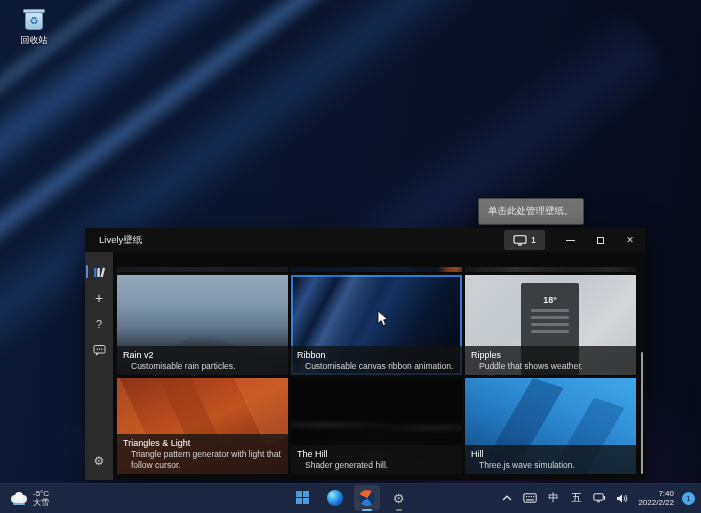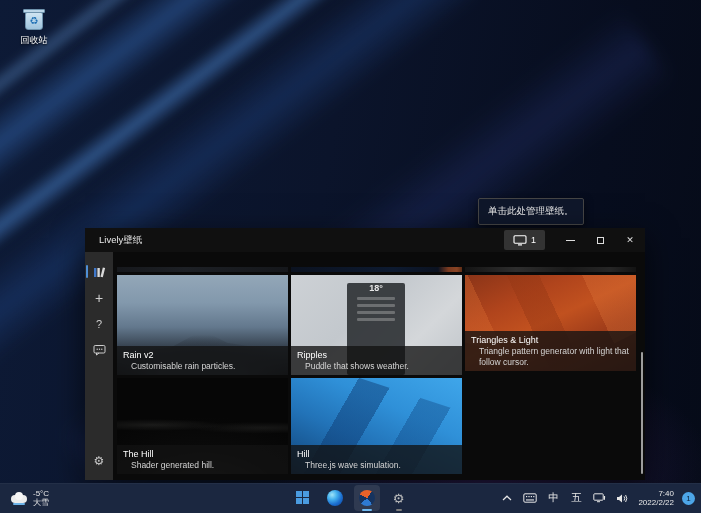--- a/index.html
+++ b/index.html
@@ -30,21 +30,21 @@
   
   .recycle { position:absolute; left:8px; top:6px; width:52px; text-align:center; }
   .bin-icon { width:22px; height:26px; margin:0 auto; position:relative; }
   .bin-body { position:absolute; left:2px; top:6px; width:18px; height:18px;
     background:linear-gradient(180deg,#cfe4f2,#9fc4dd); border-radius:2px 2px 3px 3px; border:1px solid #6f93ad;}
   .bin-lid { position:absolute; left:0; top:3px; width:22px; height:4px; background:#bcd6e8; border:1px solid #6f93ad; border-radius:1px;}
   .bin-arrow { position:absolute; left:6px; top:9px; width:10px; height:11px; color:#1e6fb4; font-size:10px; line-height:11px; font-weight:bold;}
   .recycle-label { margin-top:2px; font-size:9px; color:#fff; text-shadow:0 1px 2px #000; }
 
   
-  .tooltip { position:absolute; left:478px; top:198px; background:#0f172a; border:1px solid #454545;
+  .tooltip { position:absolute; left:478px; top:198px; background:#737373; border:1px solid #454545;
     color:#ececec; font-size:9.5px; padding:6px 9px; border-radius:2px; box-shadow:0 3px 8px rgba(0,0,0,.55); }
 
   
   .appwin { position:absolute; left:85px; top:228px; width:560px; height:252px;
     background:#0d0d0d; box-shadow:0 10px 30px rgba(0,0,0,.65); display:flex; flex-direction:column;justify-content:center; }
   .titlebar { height:24px; background:#101010; display:flex; align-items:center; flex:0 0 24px; }
   .win-title { color:#e8e8e8; font-size:9.5px; padding-left:14px; flex:1; }
   .monitor-btn { height:20px; background:#333; border-radius:2px; display:flex; align-items:center; gap:4px;
     padding:0 9px; margin-right:10px; cursor:default; }
   .monitor-btn span { color:#fff; font-size:9px; }
@@ -79,21 +79,21 @@
   .th-rain { background:linear-gradient(180deg,#93a7b8 0%,#8298ac 28%,#63788d 52%,#36424f 72%,#161c23 100%); }
   .th-rain::before { content:""; position:absolute; left:-10%; bottom:0; width:120%; height:62%;
     background:radial-gradient(ellipse 60% 90% at 50% 100%, #2a323c 35%, transparent 72%);
     clip-path:polygon(0 100%,0 72%,35% 55%,50% 28%,62% 48%,100% 68%,100% 100%); }
   .th-ribbon { background:linear-gradient(122deg,#05080f 0%,#0a1b3a 32%,#133263 48%,#0a1730 68%,#03060d 100%); }
   .th-ribbon::before { content:""; position:absolute; left:-30px; top:-20px; width:120px; height:190px;
     transform:rotate(28deg);
     background:linear-gradient(90deg, transparent 0, rgba(70,130,220,.55) 18%, rgba(20,50,110,.2) 34%, rgba(100,160,240,.45) 46%, transparent 70%); }
   .th-ripples { background:linear-gradient(135deg,#cdd1d5 0%,#c3c8cd 40%,#d4d7da 70%,#bfc4c9 100%); }
   .weather-card { position:absolute; left:56px; top:8px; width:58px; height:92px; background:rgba(40,43,47,.88);
-    border-radius:2px; text-align:center; padding-top:0; }
+    border-radius:2px; text-align:center; padding-top:12px; }
   .weather-temp { color:#e8e8e8; font-size:9px; font-weight:bold; }
   .wc-row { height:3px; margin:4px 10px 0; background:rgba(200,200,200,.35); border-radius:1px; }
   .th-hill { background:radial-gradient(ellipse 80% 90% at 50% 130%, #20201f 20%, #0a0a0a 65%, #060606 100%); }
   .th-hill::before { content:""; position:absolute; left:0; top:34%; width:100%; height:30%;
     background:
       radial-gradient(ellipse 60% 30% at 20% 50%, rgba(120,120,115,.18), transparent 70%),
       radial-gradient(ellipse 60% 30% at 85% 60%, rgba(120,120,115,.15), transparent 70%); }
   .th-tri { background:linear-gradient(155deg,#8a3418 0%,#b0441c 28%,#c1511f 48%,#a03d1a 68%,#7c2e12 100%); }
   .th-tri::before { content:""; position:absolute; inset:0;
     background:linear-gradient(65deg, rgba(220,110,50,.35) 0 22%, transparent 22% 40%, rgba(150,55,20,.45) 40% 55%, transparent 55% 75%, rgba(225,120,60,.3) 75% 100%);
@@ -213,20 +213,29 @@
       </div>
 
       <div class="grid">
         <div class="tile th-rain">
           <div class="tile-label">
             <div class="tile-title">Rain v2</div>
             <div class="tile-sub">Customisable rain particles.</div>
           </div>
         </div>
 
+        <div class="tile th-ribbon sel">
+          <svg class="cursor-arrow" width="12" height="16" viewBox="0 0 12 16">
+            <path d="M1 0 L1 12.5 L4.2 9.6 L6.2 14.6 L8.6 13.6 L6.6 8.8 L10.8 8.6 Z" fill="#fff" stroke="#000" stroke-width="0.8"></path>
+          </svg>
+          <div class="tile-label">
+            <div class="tile-title">Ribbon</div>
+            <div class="tile-sub">Customisable canvas ribbon animation.</div>
+          </div>
+        </div>
 
         <div class="tile th-ripples">
           <div class="weather-card">
             <div class="weather-temp">18°</div>
             <div class="wc-row"></div>
               <div class="wc-row"></div>
               <div class="wc-row"></div>
               <div class="wc-row"></div>
           </div>
           <div class="tile-label">

